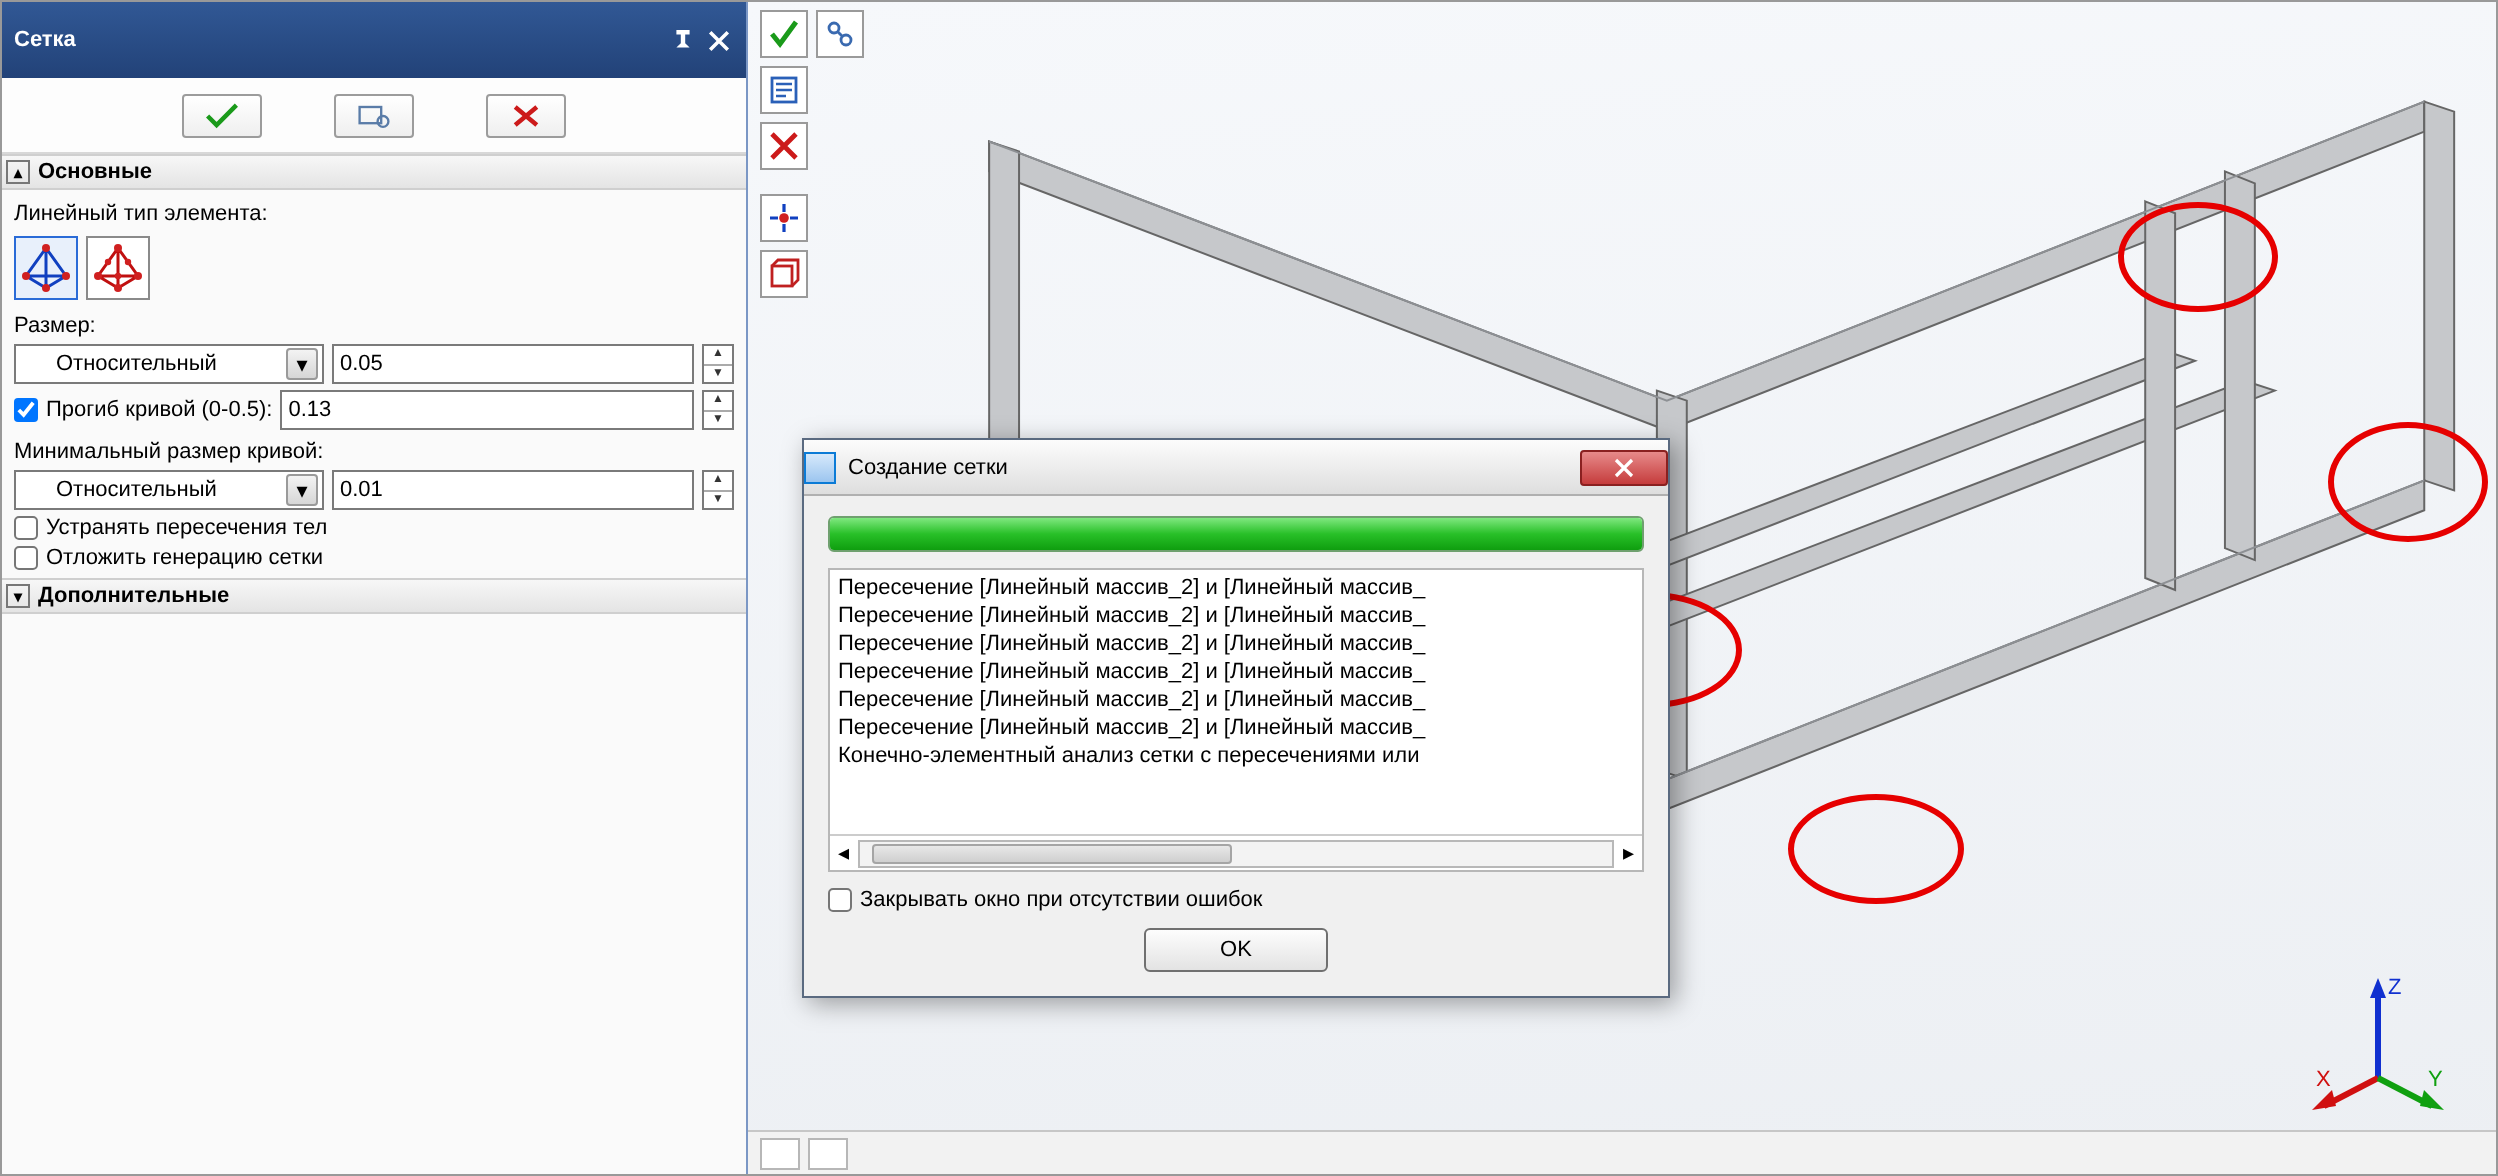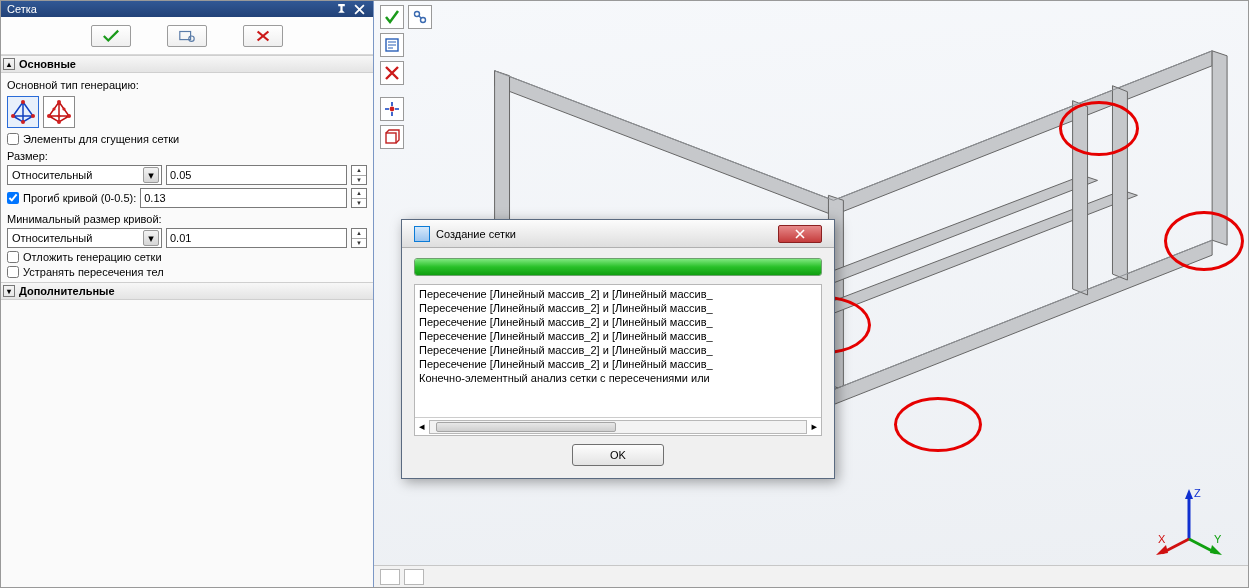--- a/index.html
+++ b/index.html
@@ -1,21 +1,21 @@
 <!DOCTYPE html>
 <html><head>
 <meta charset="utf-8">
 <style>
   * { box-sizing: border-box; margin: 0; padding: 0; font-family: Tahoma, Arial, sans-serif; font-size: 11px; }
   body { background: #fff; color: #000; }
   .app { width: 1249px; height: 588px; position: relative; background: #fff; display: flex; border: 1px solid #999; }
 
   
   .left-panel { width: 373px; height: 100%; background: #fafafa; border-right: 1px solid #7b97c5; display: flex; flex-direction: column; }
-  .panel-titlebar { height: 16px; background: linear-gradient(#315895,#224278); color: #fff; display: flex; align-items: center; padding: 0 6px; font-weight: normal; }
+  .panel-titlebar { height: 38px; background: linear-gradient(#315895,#224278); color: #fff; display: flex; align-items: center; padding: 0 6px; font-weight: bold; }
   .panel-titlebar .spacer { flex: 1; }
   .panel-titlebar .tb-btn { width: 16px; height: 16px; display: flex; align-items: center; justify-content: center; margin-left: 2px; cursor: pointer; }
   .panel-titlebar .tb-btn svg { width: 11px; height: 11px; }
 
   .top-buttons { height: 38px; display: flex; align-items: center; justify-content: center; gap: 36px; background: #fdfdfd; border-bottom: 1px solid #d8d8d8; }
   .top-btn { width: 40px; height: 22px; border: 1px solid #9c9c9c; border-radius: 2px; background: linear-gradient(#fff,#efefef); display: flex; align-items: center; justify-content: center; cursor: pointer; }
   .top-btn svg { width: 18px; height: 14px; }
 
   .section-header { height: 18px; background: linear-gradient(#f7f7f7,#e4e4e4); border-top: 1px solid #cfcfcf; border-bottom: 1px solid #cfcfcf; display: flex; align-items: center; padding-left: 2px; font-weight: bold; }
   .section-header .collapse-icon { width: 12px; height: 12px; border: 1px solid #777; margin-right: 4px; display: flex; align-items: center; justify-content: center; font-size: 8px; }
@@ -24,21 +24,21 @@
   .label { margin-top: 2px; }
   .icon-row { display: flex; gap: 4px; margin: 2px 0 2px 0; }
   .type-btn { width: 32px; height: 32px; border: 1px solid #8a8a8a; background: #fff; display: flex; align-items: center; justify-content: center; cursor: pointer; }
   .type-btn.selected { border: 1px solid #2a6bd7; background: #e8f0fb; }
   .type-btn svg { width: 24px; height: 24px; }
 
   .checkbox-row { display: flex; align-items: center; gap: 4px; }
   .checkbox-row input { width: 12px; height: 12px; }
 
   .field-row { display: flex; align-items: center; gap: 4px; }
-  .dropdown { height: 20px; border: 1px solid #7a7a7a; background: #fff; display: flex; align-items: center; padding: 0 2px 0 4px; width: 155px; }
+  .dropdown { height: 20px; border: 1px solid #7a7a7a; background: #fff; display: flex; align-items: center; padding: 0 2px 0 20px; width: 155px; }
   .dropdown .dd-text { flex: 1; }
   .dropdown .dd-arrow { width: 16px; height: 16px; background: linear-gradient(#f3f3f3,#d6d6d6); border: 1px solid #9a9a9a; border-radius: 2px; display: flex; align-items: center; justify-content: center; }
   .numeric { flex: 1; height: 20px; border: 1px solid #7a7a7a; background: #fff; display: flex; align-items: center; padding-left: 3px; }
   .spinner { width: 16px; height: 20px; border: 1px solid #7a7a7a; background: #fff; display: flex; flex-direction: column; }
   .spinner div { flex:1; display:flex; align-items:center; justify-content:center; font-size:6px; color:#333; border-bottom:1px solid #aaa; }
   .spinner div:last-child { border-bottom:none; }
 
   
   .right-area { flex: 1; position: relative; background: linear-gradient(175deg,#f6f8fb 0%,#eceff3 100%); }
   .vtoolbar { position: absolute; left: 6px; top: 4px; display: flex; flex-direction: column; gap: 4px; }
@@ -51,21 +51,21 @@
   .status-bar .sbtn { width: 20px; height: 16px; border: 1px solid #b7b7b7; background: #fff; }
 
   
   .model-svg { position: absolute; left: 0; top: 0; width: 100%; height: 100%; }
 
   
   .triad { position: absolute; right: 24px; bottom: 30px; width: 70px; height: 70px; }
 
   
   .dialog { position: absolute; left: 400px; top: 218px; width: 434px; background: #f0f0f0; border: 1px solid #5a6a80; box-shadow: 3px 3px 12px rgba(0,0,0,.35); }
-  .dlg-title { height: 28px; background: linear-gradient(#fcfcfc,#dedede); border-bottom: 1px solid #b0b0b0; display: flex; align-items: center; padding: 0 12px; }
+  .dlg-title { height: 28px; background: linear-gradient(#fcfcfc,#dedede); border-bottom: 1px solid #b0b0b0; display: flex; align-items: center; padding: 0 0; }
   .dlg-title .dlg-icon { width: 16px; height: 16px; margin-right: 6px; border: 1px solid #0b7bd6; background: linear-gradient(#d6e9fb,#9cc5ef); }
   .dlg-title .spacer { flex: 1; }
   .dlg-close { width: 44px; height: 18px; border: 1px solid #8a2020; border-radius: 2px; background: linear-gradient(#e78a8a,#c53c3c); color: #fff; display: flex; align-items: center; justify-content: center; cursor: pointer; }
   .dlg-body { padding: 10px 12px 12px 12px; display: flex; flex-direction: column; gap: 8px; }
   .progress-outer { height: 18px; border: 1px solid #6fa06f; border-radius: 3px; background: #eee; overflow: hidden; }
   .progress-inner { height: 100%; width: 100%; background: linear-gradient(#7fe87f,#28c028,#0f9e0f); }
   .events-box { border: 1px solid #b7b7b7; background: #fff; height: 152px; display: flex; flex-direction: column; }
   .events-list { flex: 1; overflow: hidden; padding: 2px 4px; }
   .events-list div { white-space: nowrap; overflow: hidden; text-overflow: clip; line-height: 14px; }
   .hscroll { height: 18px; border-top: 1px solid #ccc; display:flex; align-items:center; justify-content:space-between; padding: 0 4px; }
@@ -116,21 +116,21 @@
           </svg>
         </div>
     </div>
 
     <div class="section-header">
       <span class="collapse-icon">▴</span>
       <span>Основные</span>
     </div>
 
     <div class="section-body">
-      <div class="label">Основной тип генерацию:</div>
+      <div class="label">Линейный тип элемента:</div>
       <div class="icon-row">
         <div class="type-btn selected">
           <svg viewBox="0 0 24 24">
               <path d="M12 2 L22 16 L2 16 Z M12 2 L12 22 M2 16 L12 22 L22 16" fill="none" stroke="#1040c0" stroke-width="1.5"></path>
               <circle cx="12" cy="2" r="2" fill="#d02020"></circle>
               <circle cx="22" cy="16" r="2" fill="#d02020"></circle>
               <circle cx="2" cy="16" r="2" fill="#d02020"></circle>
               <circle cx="12" cy="22" r="2" fill="#d02020"></circle>
             </svg>
         </div>
@@ -141,24 +141,20 @@
               <circle cx="17" cy="9" r="1.6" fill="#d02020"></circle>
               <circle cx="7" cy="9" r="1.6" fill="#d02020"></circle>
               <circle cx="22" cy="16" r="2" fill="#d02020"></circle>
               <circle cx="2" cy="16" r="2" fill="#d02020"></circle>
               <circle cx="12" cy="16" r="1.6" fill="#d02020"></circle>
               <circle cx="12" cy="22" r="2" fill="#d02020"></circle>
             </svg>
         </div>
       </div>
 
-      <div class="checkbox-row">
-        <input type="checkbox" style="">
-        <span>Элементы для сгущения сетки</span>
-      </div>
 
       <div class="label">Размер:</div>
       <div class="field-row">
         <div class="dropdown">
           <span class="dd-text">Относительный</span>
           <span class="dd-arrow">▾</span>
         </div>
         <div class="numeric">
             <span>0.05</span>
           </div>
@@ -190,25 +186,25 @@
             <span>0.01</span>
           </div>
         <div class="spinner">
             <div>▲</div>
             <div>▼</div>
           </div>
       </div>
 
       <div class="checkbox-row">
         <input type="checkbox" style="">
-        <span>Отложить генерацию сетки</span>
+        <span>Устранять пересечения тел</span>
       </div>
       <div class="checkbox-row">
         <input type="checkbox" style="">
-        <span>Устранять пересечения тел</span>
+        <span>Отложить генерацию сетки</span>
       </div>
     </div>
 
     <div class="section-header">
       <span class="collapse-icon">▾</span>
       <span>Дополнительные</span>
     </div>
   </div>
 
   <div class="right-area">
@@ -326,19 +322,23 @@
           <div>Конечно-элементный анализ сетки с пересечениями или</div>
         </div>
         <div class="hscroll">
           <span>◂</span>
           <div class="hscroll-track">
               <div class="hscroll-thumb"></div>
             </div>
           <span>▸</span>
         </div>
       </div>
+      <div class="checkbox-row">
+        <input type="checkbox" style="">
+        <span>Закрывать окно при отсутствии ошибок</span>
+      </div>
       <div class="dlg-footer">
         <button class="dlg-ok">OK</button>
       </div>
     </div>
   </div>
 
 </div>
 
 </body></html>

